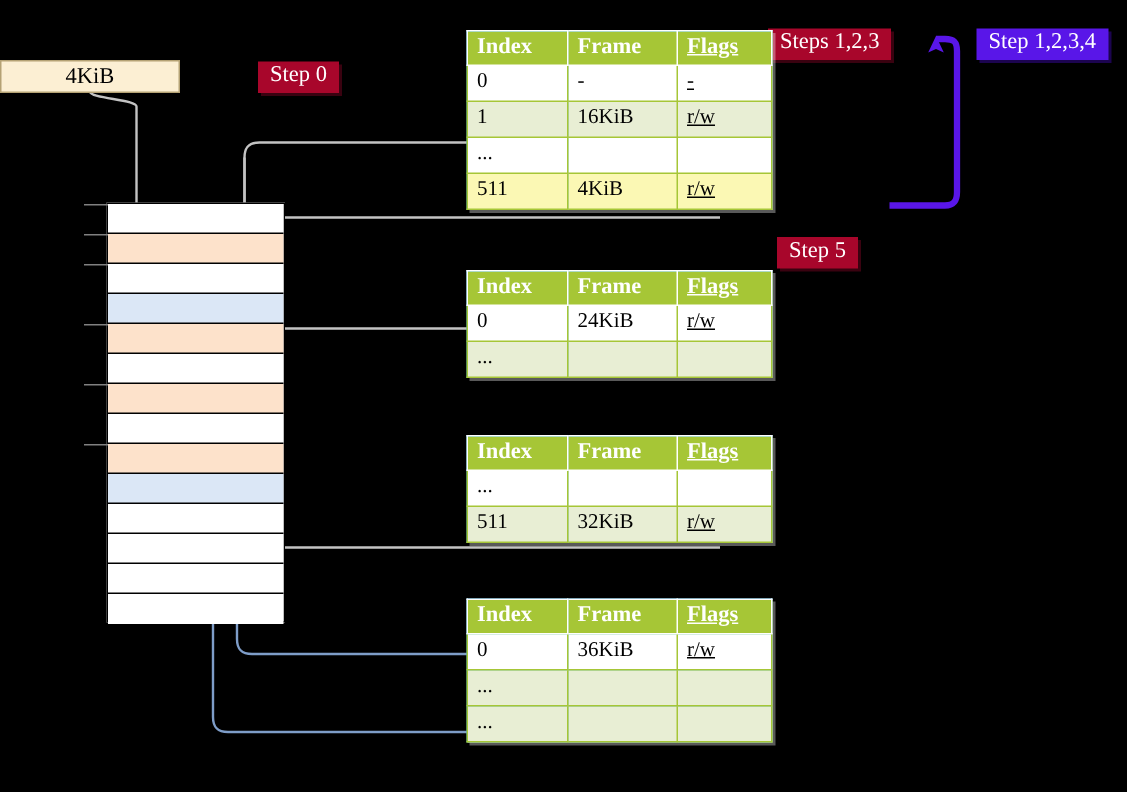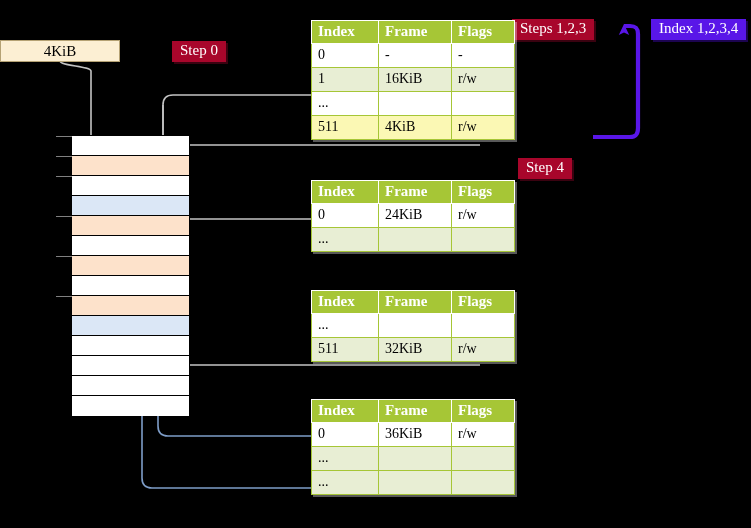--- a/index.html
+++ b/index.html
@@ -95,21 +95,21 @@
     padding: 2px 6px 3px 6px;
     border: 1px solid #a6c636;
     height: 18px;
     white-space: nowrap;
   }
   .ptable tr.odd  td { background: #ffffff; }
   .ptable tr.even td { background: #e8eed4; }
   .ptable td.hl { background: #fbf8b4 !important; }
   .c-index { width: 54px; }
   .c-frame { width: 60px; }
-  .c-flags { width: 50px; }
+  .c-flags { width: 50px; text-decoration: underline; }
   svg.overlay {
     position: absolute;
     left: 0; top: 0;
     width: 751px;
     height: 528px;
     pointer-events: none;
   }
 </style>
 </head>
 <body>
@@ -194,23 +194,23 @@
       <div class="mem-row blue" style="top: 180px; height: 20px;"></div>
       <div class="mem-row white" style="top: 200px; height: 20px;"></div>
       <div class="mem-row white" style="top: 220px; height: 20px;"></div>
       <div class="mem-row white" style="top: 240px; height: 20px;"></div>
       <div class="mem-row white last" style="top: 260px; height: 20px;"></div>
     </div>
 
   <div class="size-box" style="left:0px; top:40px; width:120px; height:22px;">4KiB</div>
 
   <div class="badge crimson" style="left:172px; top:41px;">Step 0</div>
-  <div class="badge crimson" style="left:518px; top:158px;">Step 4</div>
+  <div class="badge crimson" style="left:518px; top:158px;">Step 5</div>
   <div class="badge crimson" style="left:512px; top:19px;">Steps 1,2,3</div>
-  <div class="badge violet" style="left:651px; top:19px;">Index 1,2,3,4</div>
+  <div class="badge violet" style="left:651px; top:19px;">Step 1,2,3,4</div>
 
   <div id="tables-host">
       <table class="ptable" style="left: 311px; top: 20px;">
         <thead>
           <tr>
             <th class="c-index">Index</th>
             <th class="c-frame">Frame</th>
             <th class="c-flags">Flags</th>
           </tr>
         </thead>

